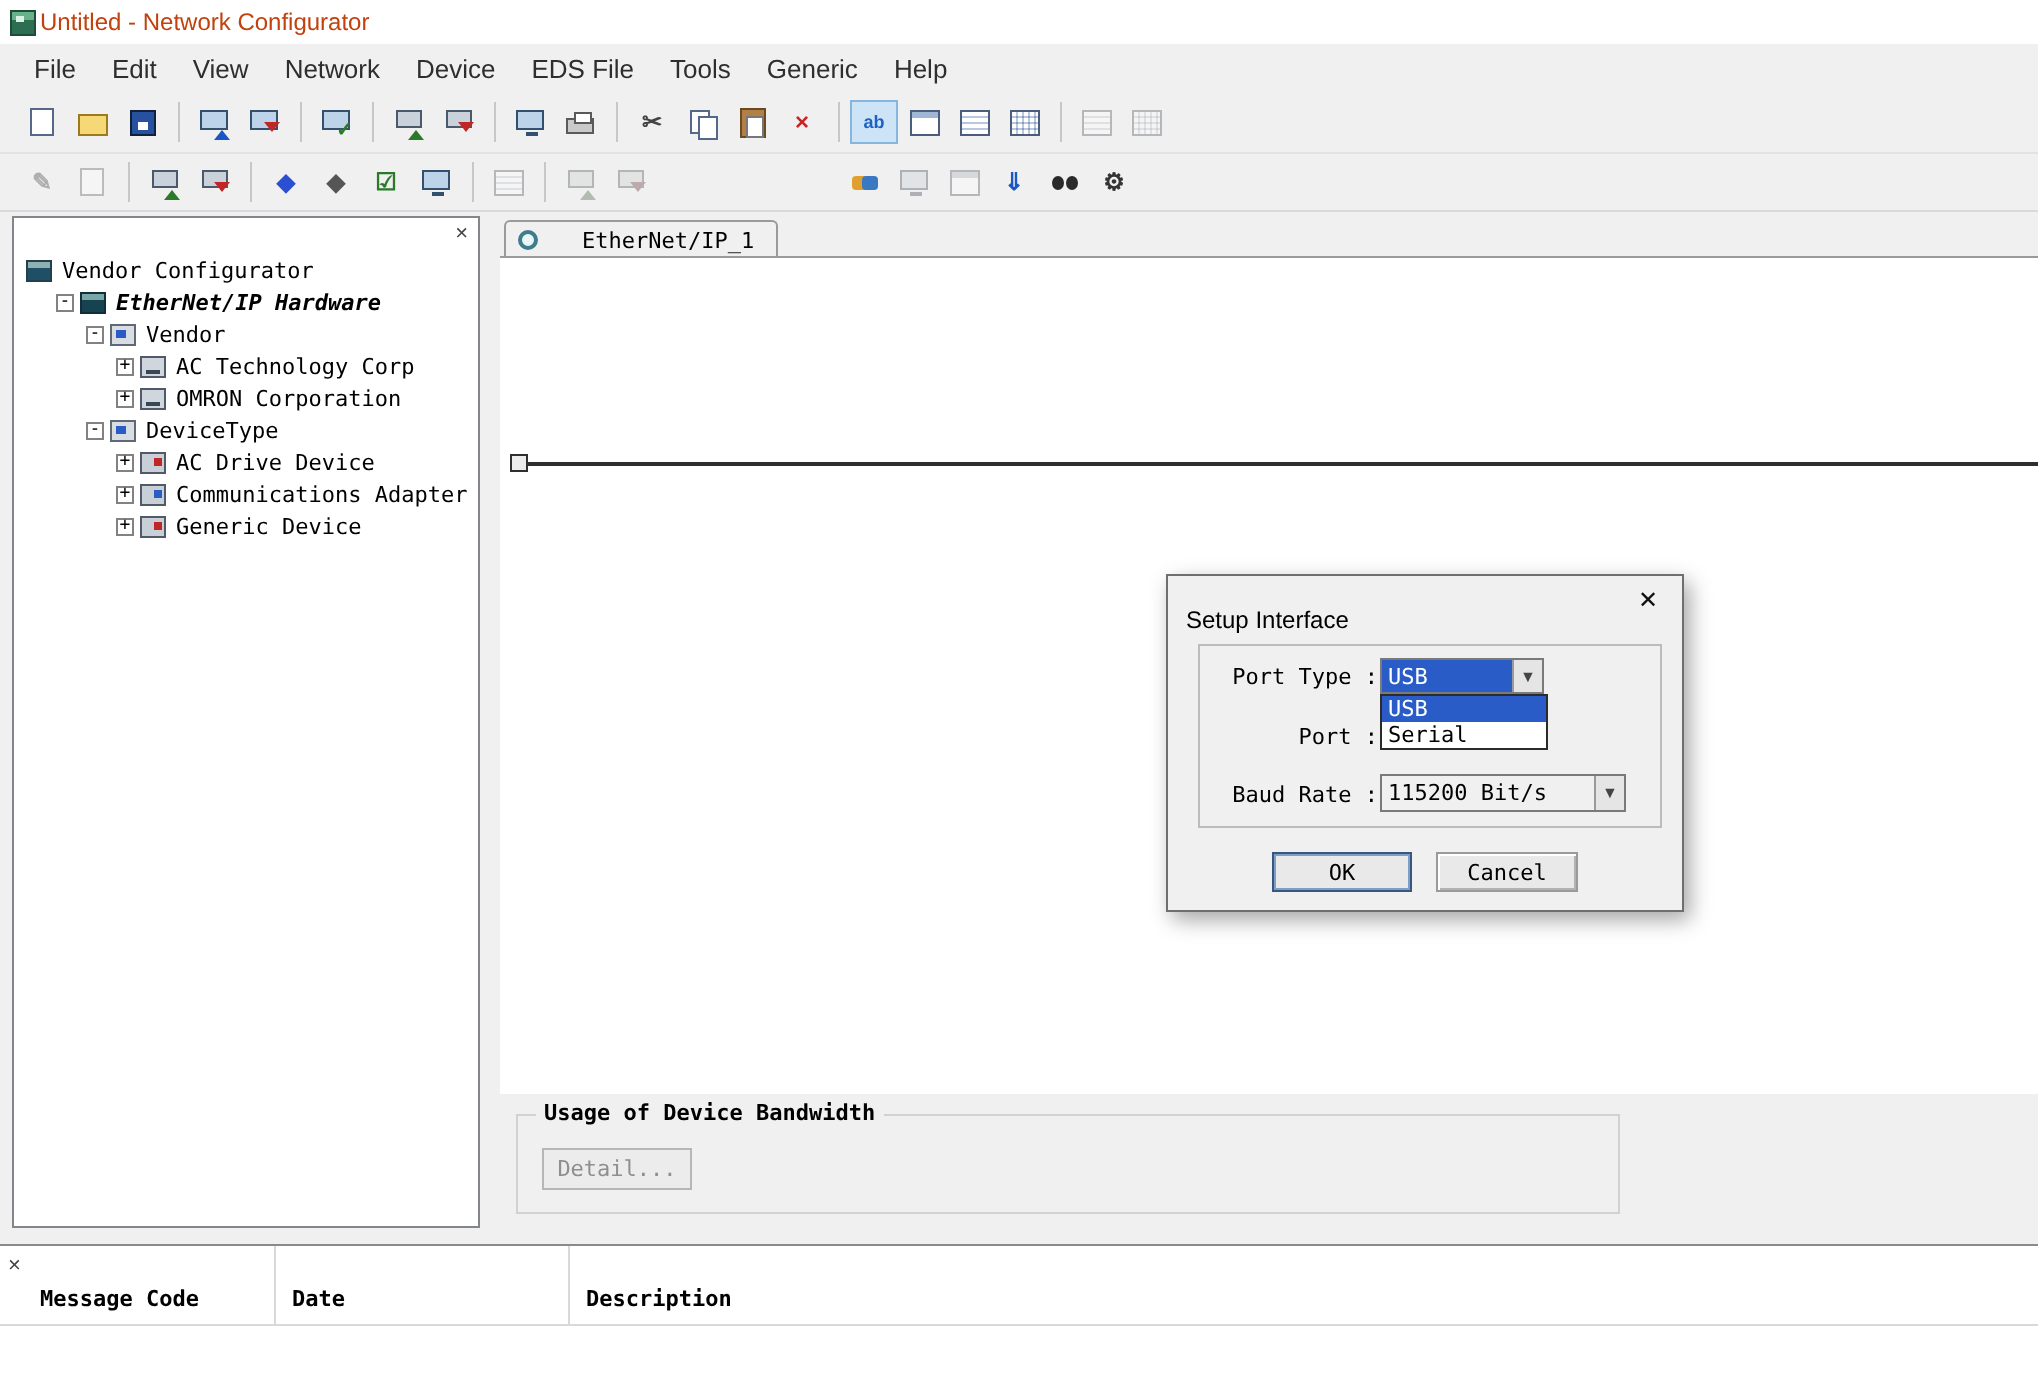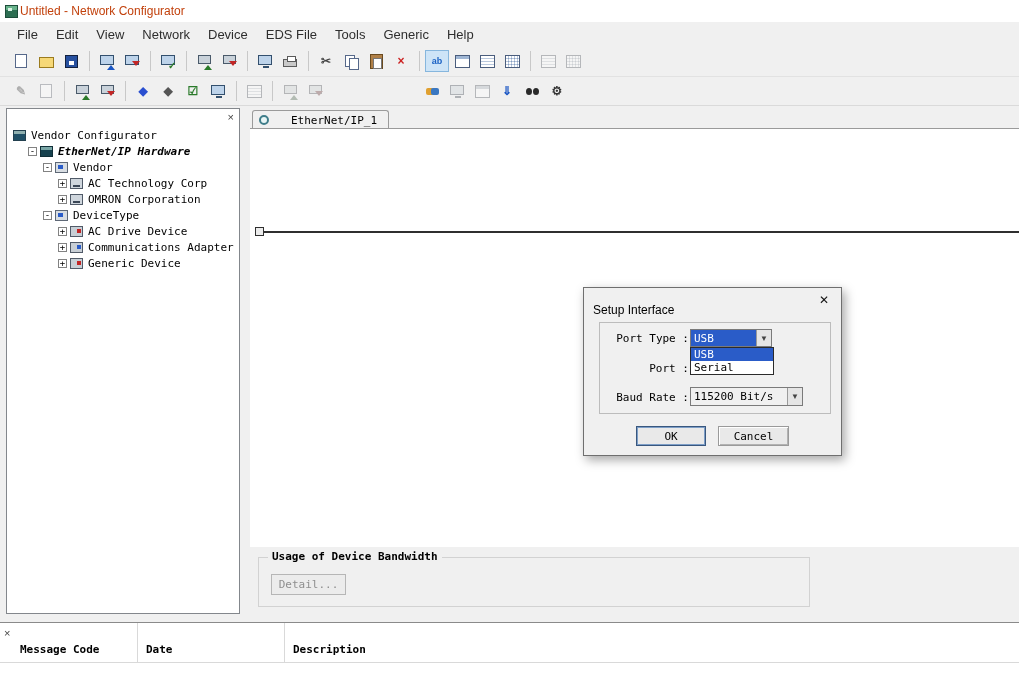--- a/index.html
+++ b/index.html
@@ -121,21 +121,21 @@
   .dlg-close { position:absolute; top:3px; right:7px; width:20px; height:18px; display:flex; align-items:center; justify-content:center;
                font-size:12px; color:#111; font-family:"Liberation Sans", sans-serif; }
   .dlg-group { position:absolute; left:15px; top:34px; width:232px; height:92px; border:1px solid #bcbcbc; }
   .fld-label { position:absolute; width:85px; left:20px; text-align:right; font-family:"DejaVu Sans Mono", monospace; font-size:11px; }
   .combo { position:absolute; height:18px; border:1px solid #7a7a7a; background:#fff; display:flex; }
   .combo-text { flex:1; padding:0 3px; font-family:"DejaVu Sans Mono", monospace; font-size:11px; display:flex; align-items:center; overflow:hidden; }
   .combo-arrow { width:15px; background:#e5e5e5; border-left:1px solid #9a9a9a; display:flex; align-items:center; justify-content:center;
                  font-size:8px; color:#444; flex:none; }
   #comboPortType { left:106px; top:41px; width:82px; }
   #comboPortType .combo-text { background:var(--accent); color:#fff; }
-  #comboBaud { left:106px; top:99px; width:113px; height:19px; }
+  #comboBaud { left:106px; top:99px; width:123px; height:19px; }
   #comboBaud .combo-text { background:#f0f0f0; }
   .dd-list { position:absolute; left:106px; top:59px; width:84px; background:#fff; border:1px solid #2b2b2b; z-index:12; }
   .dd-item { height:13px; padding:0 3px; font-family:"DejaVu Sans Mono", monospace; font-size:11px; display:flex; align-items:center; }
   .dd-item.selected { background:var(--accent); color:#fff; }
   .btn { position:absolute; height:20px; background:#e9e9e9; font-family:"DejaVu Sans Mono", monospace; font-size:11px;
          display:flex; align-items:center; justify-content:center; }
   #btnOK { left:52px; top:138px; width:70px; border:1px solid #39577e; box-shadow:inset 0 0 0 1px #7d9ec7; }
   #btnCancel { left:134px; top:138px; width:71px; border:1px solid #9a9a9a; box-shadow:inset 1px 1px 0 #ffffff, inset -1px -1px 0 #b2b2b2; }
 </style>
 </head>

